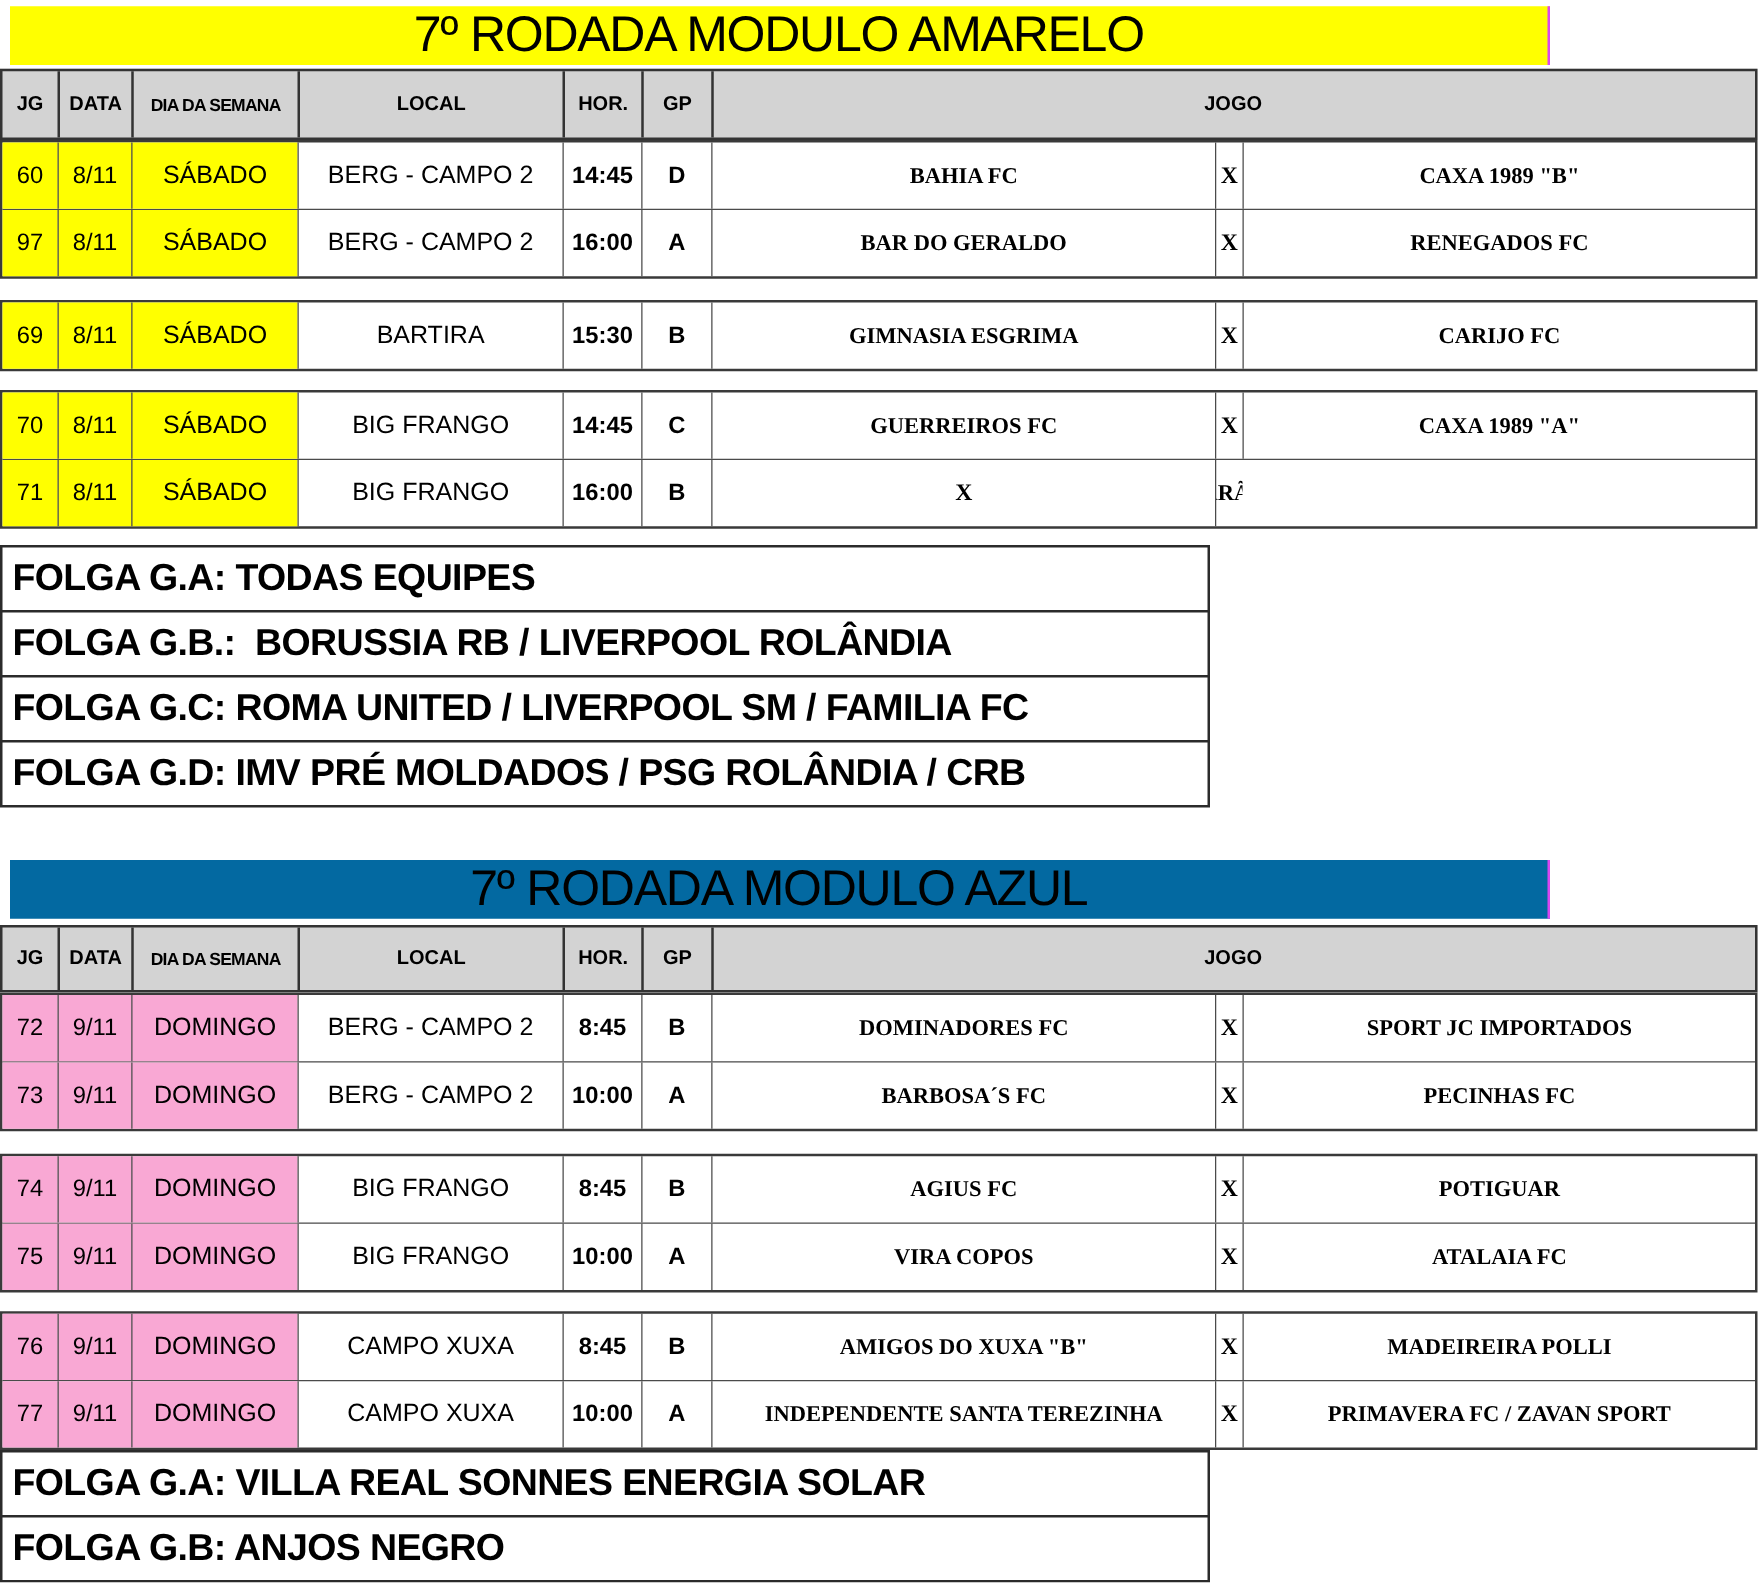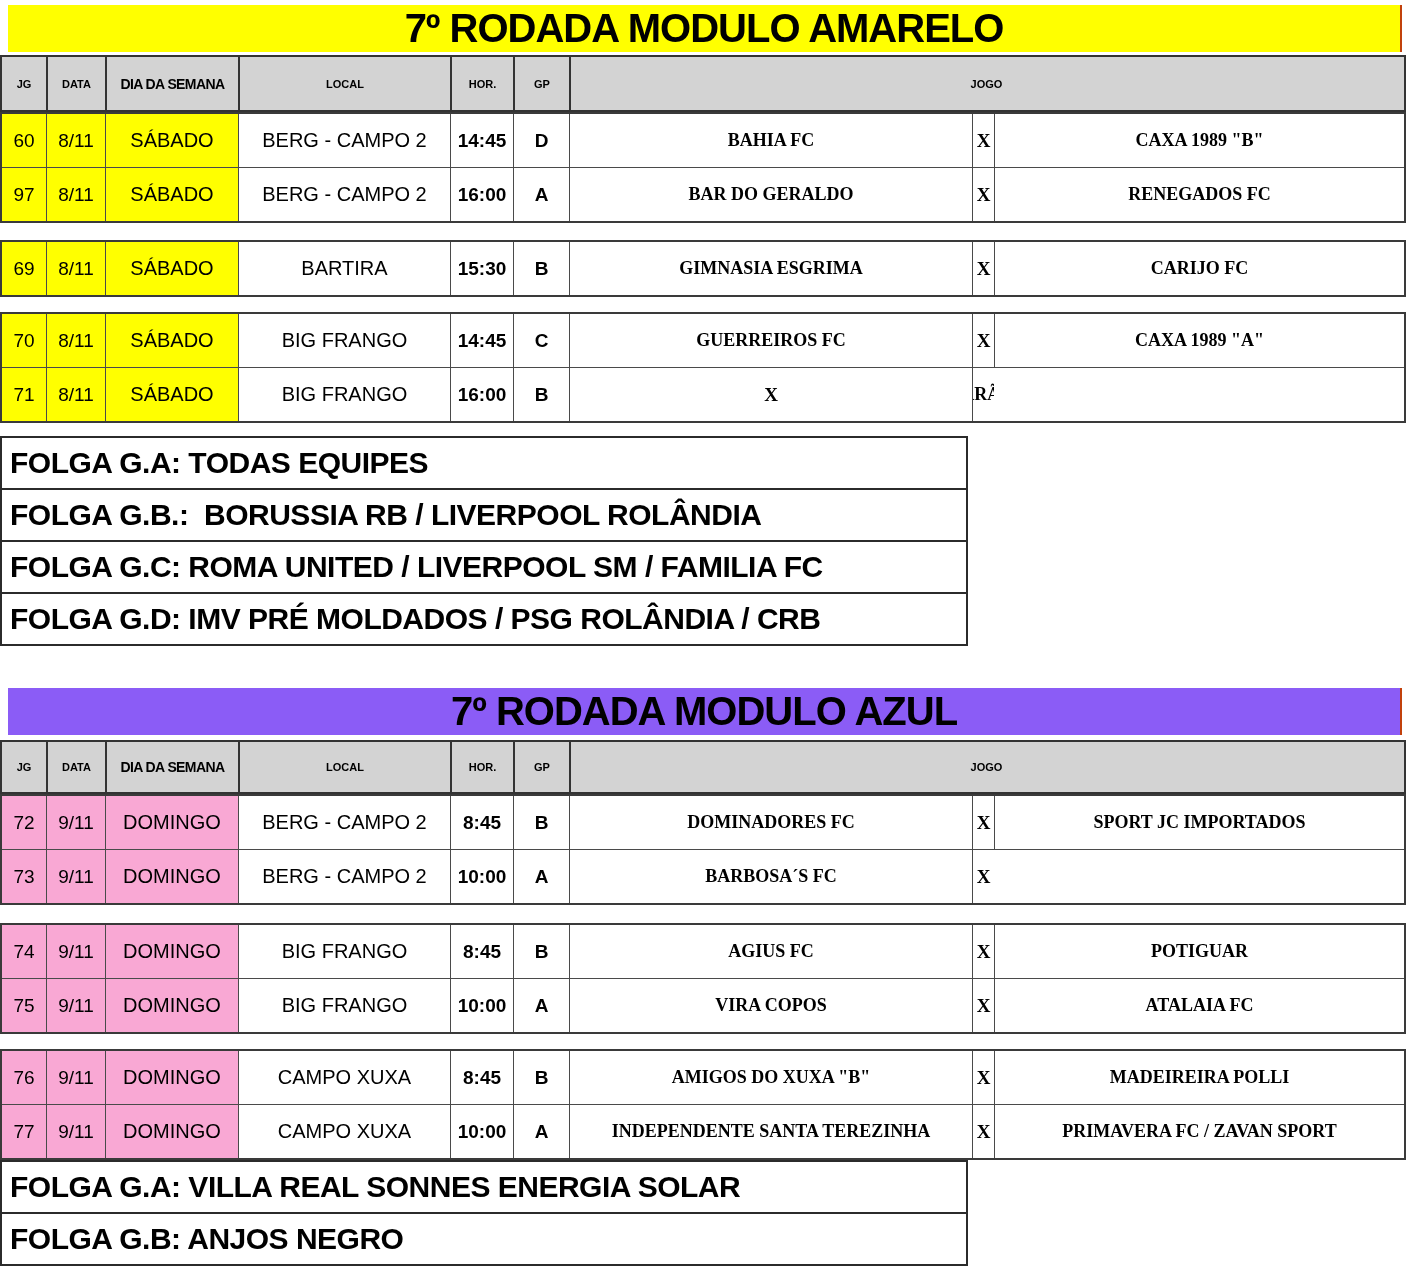--- a/index.html
+++ b/index.html
@@ -3,37 +3,37 @@
 <meta charset="utf-8">
 <style>
   html,body{margin:0;padding:0;}
   body{
     width:1409px;height:1266px;background:#ffffff;color:#000;
     font-family:"Liberation Sans",sans-serif;overflow:hidden;
     padding-top:5px;box-sizing:border-box;
   }
   
   .band{
-    margin-left:8px;width:1394px;height:47px;
+    margin-left:8px;width:1232px;height:47px;
     display:flex;align-items:center;justify-content:center;
-    font-weight:bold;font-size:40px;letter-spacing:-1px;
-    border-right:2px solid #c2410c;box-sizing:border-box;
+    font-weight:normal;font-size:40px;letter-spacing:-1px;
+    border-right:2px solid #d946ef;box-sizing:border-box;
   }
   .band.amarelo-bg{background:#FFFF00;}
-  .band.azul-bg{background:#8b5cf6;}
+  .band.azul-bg{background:#0369a1;}
   
   .hdr{
     display:grid;grid-template-columns:44px 59px 133px 212px 63px 56px 833px;
     width:1406px;border:2px solid #333;background:#D3D3D3;box-sizing:border-box;
   }
   .hdr.h-am{height:57px;}
   .hdr.h-az{height:54px;}
   .hdr>div{
     display:flex;align-items:center;justify-content:center;
-    font-weight:bold;font-size:11px;border-left:2px solid #333;overflow:hidden;
+    font-weight:bold;font-size:16px;border-left:2px solid #333;overflow:hidden;
   }
   .hdr>div:first-child{border-left:none;}
   .hdr .dia-h{font-size:14px;letter-spacing:-0.6px;}
   
   .block{width:1406px;border:2px solid #3a3a3a;box-sizing:border-box;background:#fff;}
   .row{display:grid;grid-template-columns:44px 59px 133px 212px 63px 56px 403px 22px 410px;height:53px;}
   .row+.row{border-top:1px solid #4a4a4a;}
   .c{
     display:flex;align-items:center;justify-content:center;
     border-left:1px solid #4a4a4a;overflow:hidden;white-space:nowrap;
@@ -181,20 +181,21 @@
     </div>
     <div class="row">
       <div class="c jg day">73</div>
       <div class="c dt day">9/11</div>
       <div class="c dia day">DOMINGO</div>
       <div class="c loc">BERG - CAMPO 2</div>
       <div class="c hor">10:00</div>
       <div class="c gp">A</div>
       <div class="c team">BARBOSA´S FC</div>
       <div class="c vs">X</div>
+      <div class="c team">PECINHAS FC</div>
     </div>
   </div>
 
   <div class="sp18"></div>
 
   <div class="block">
     <div class="row">
       <div class="c jg day">74</div>
       <div class="c dt day">9/11</div>
       <div class="c dia day">DOMINGO</div>

